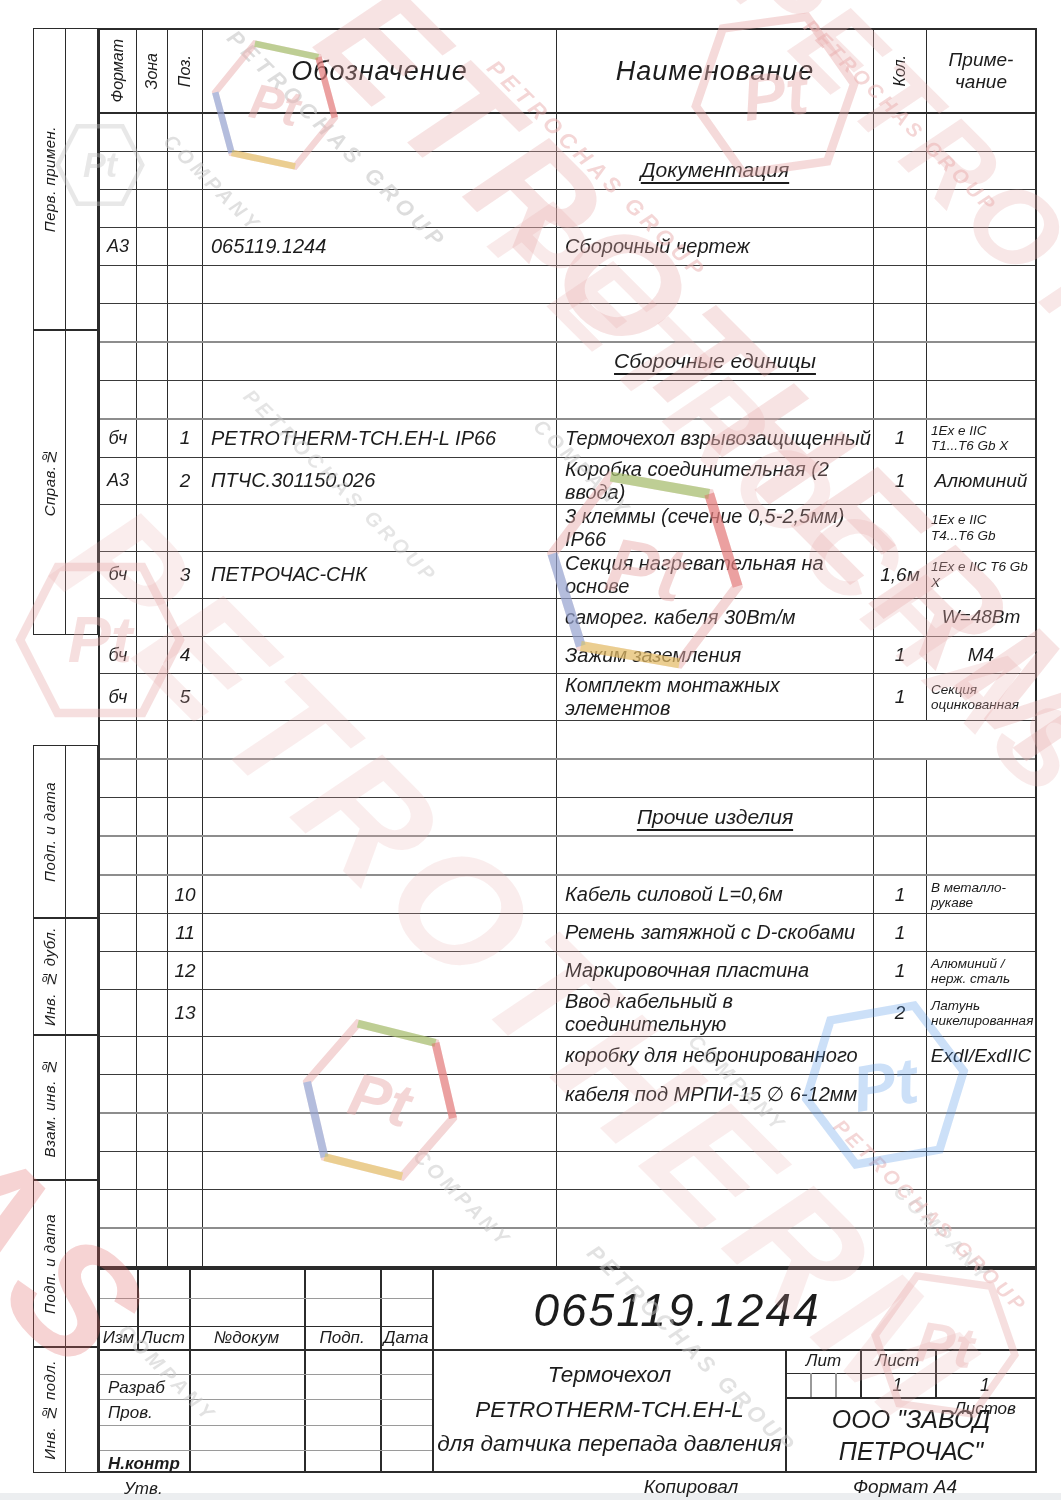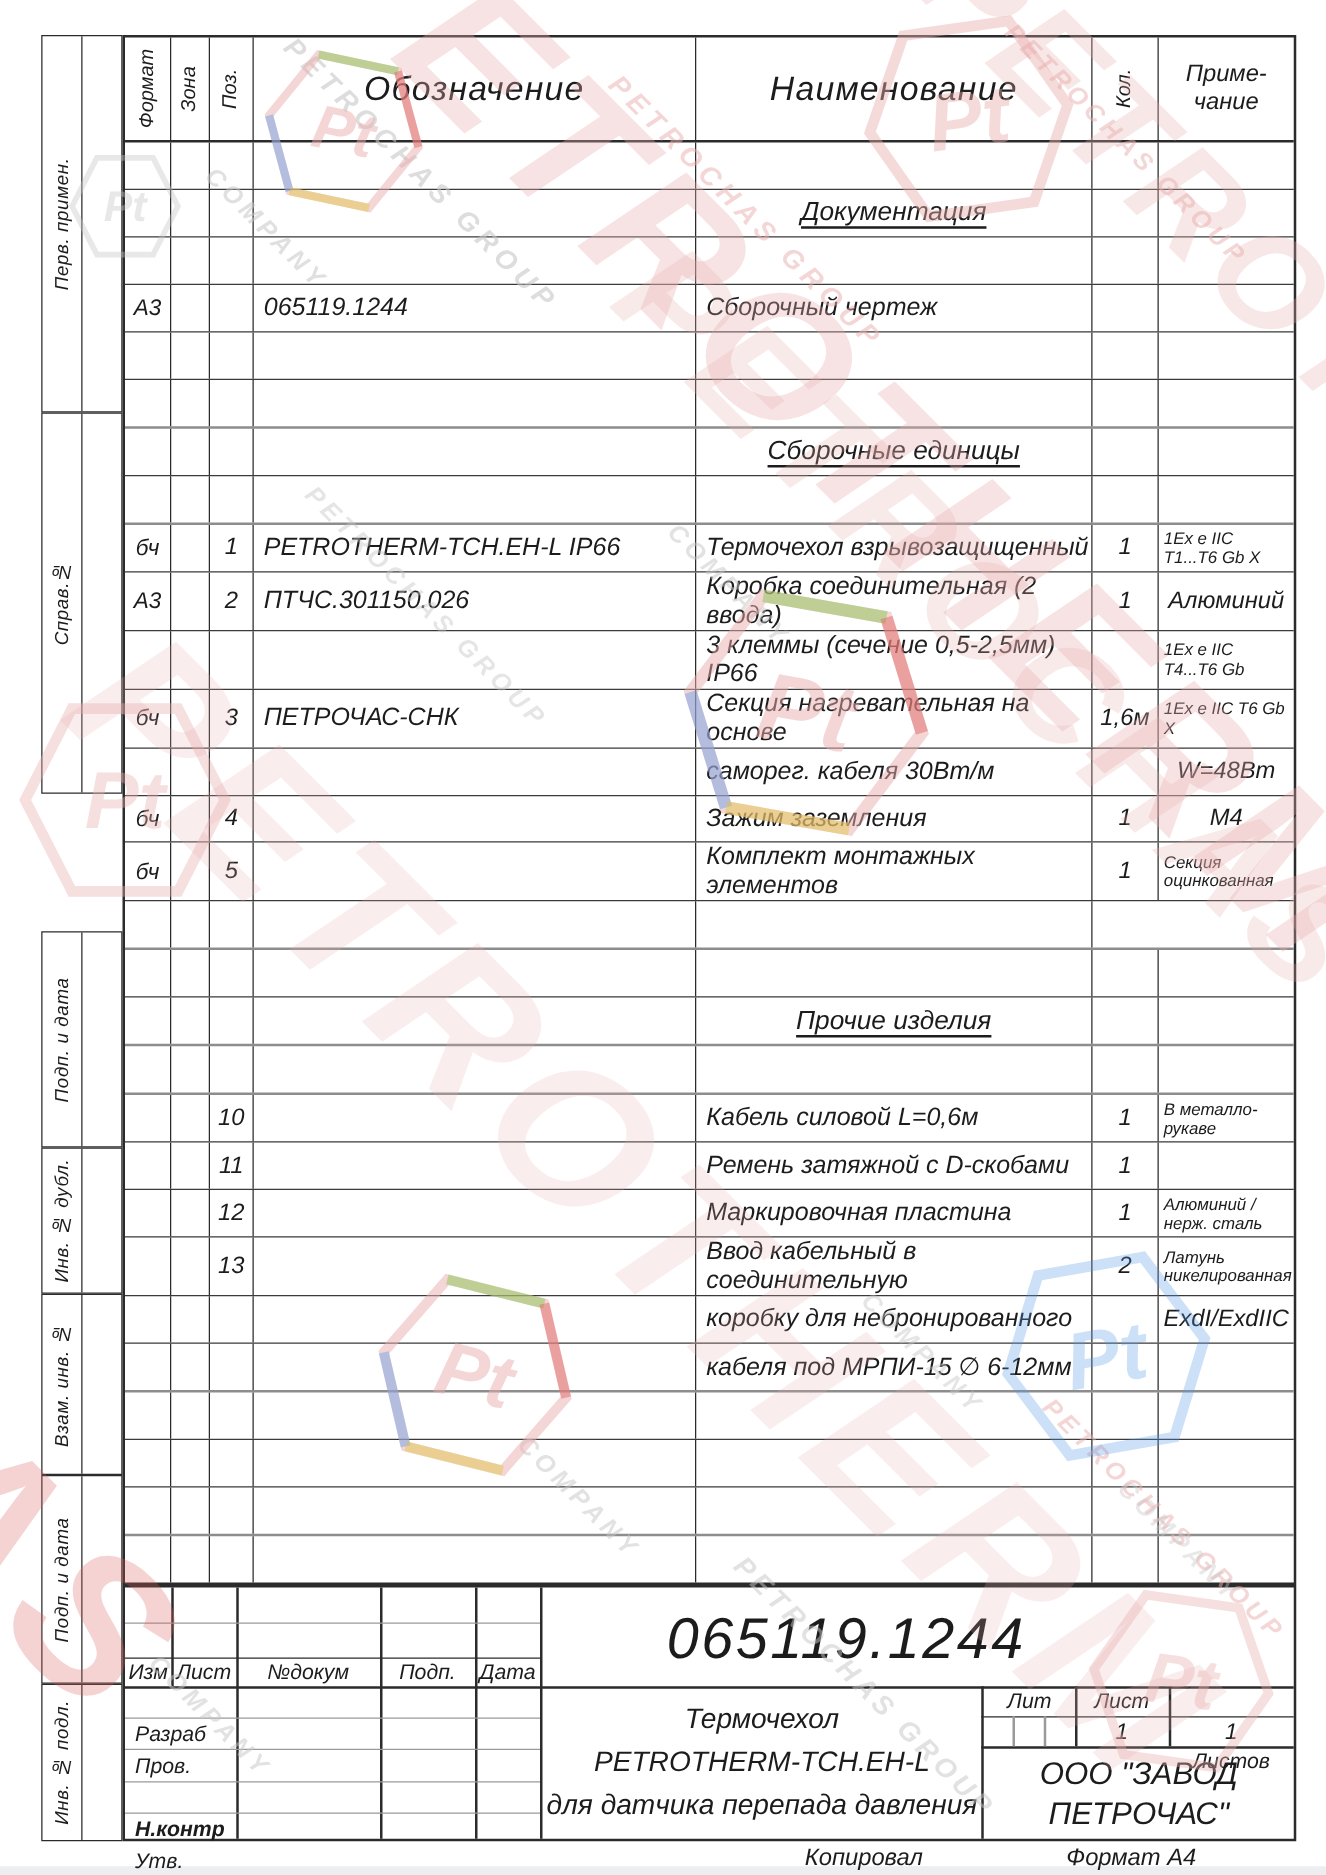--- a/index.html
+++ b/index.html
@@ -499,21 +499,21 @@
       </div>
     <div class="tcell left" style="left:0;top:104px;width:89px;height:25px;">
         <span>Пров.</span>
       </div>
     <div class="tcell left" style="left:0;top:129px;width:89px;height:26px;">
         <span></span>
       </div>
     <div class="tcell left" style="left:0;top:155px;width:89px;height:25px;font-weight:bold;">
         <span>Н.контр</span>
       </div>
-    <div class="tcell left" style="left:0;top:180px;width:89px;height:25px;">
+    <div class="tcell left" style="left:16px;top:180px;width:89px;height:25px;">
         <span>Утв.</span>
       </div>
 
     <div class="tcell docnum" style="left:334px;top:0;width:601px;height:79px;">
         <span>065119.1244</span>
       </div>
 
     <div class="tcell product" style="left:334px;top:79px;width:351px;height:122px;">
       <span>Термочехол</span>
       <span>PETROTHERM-TCH.EH-L</span>

